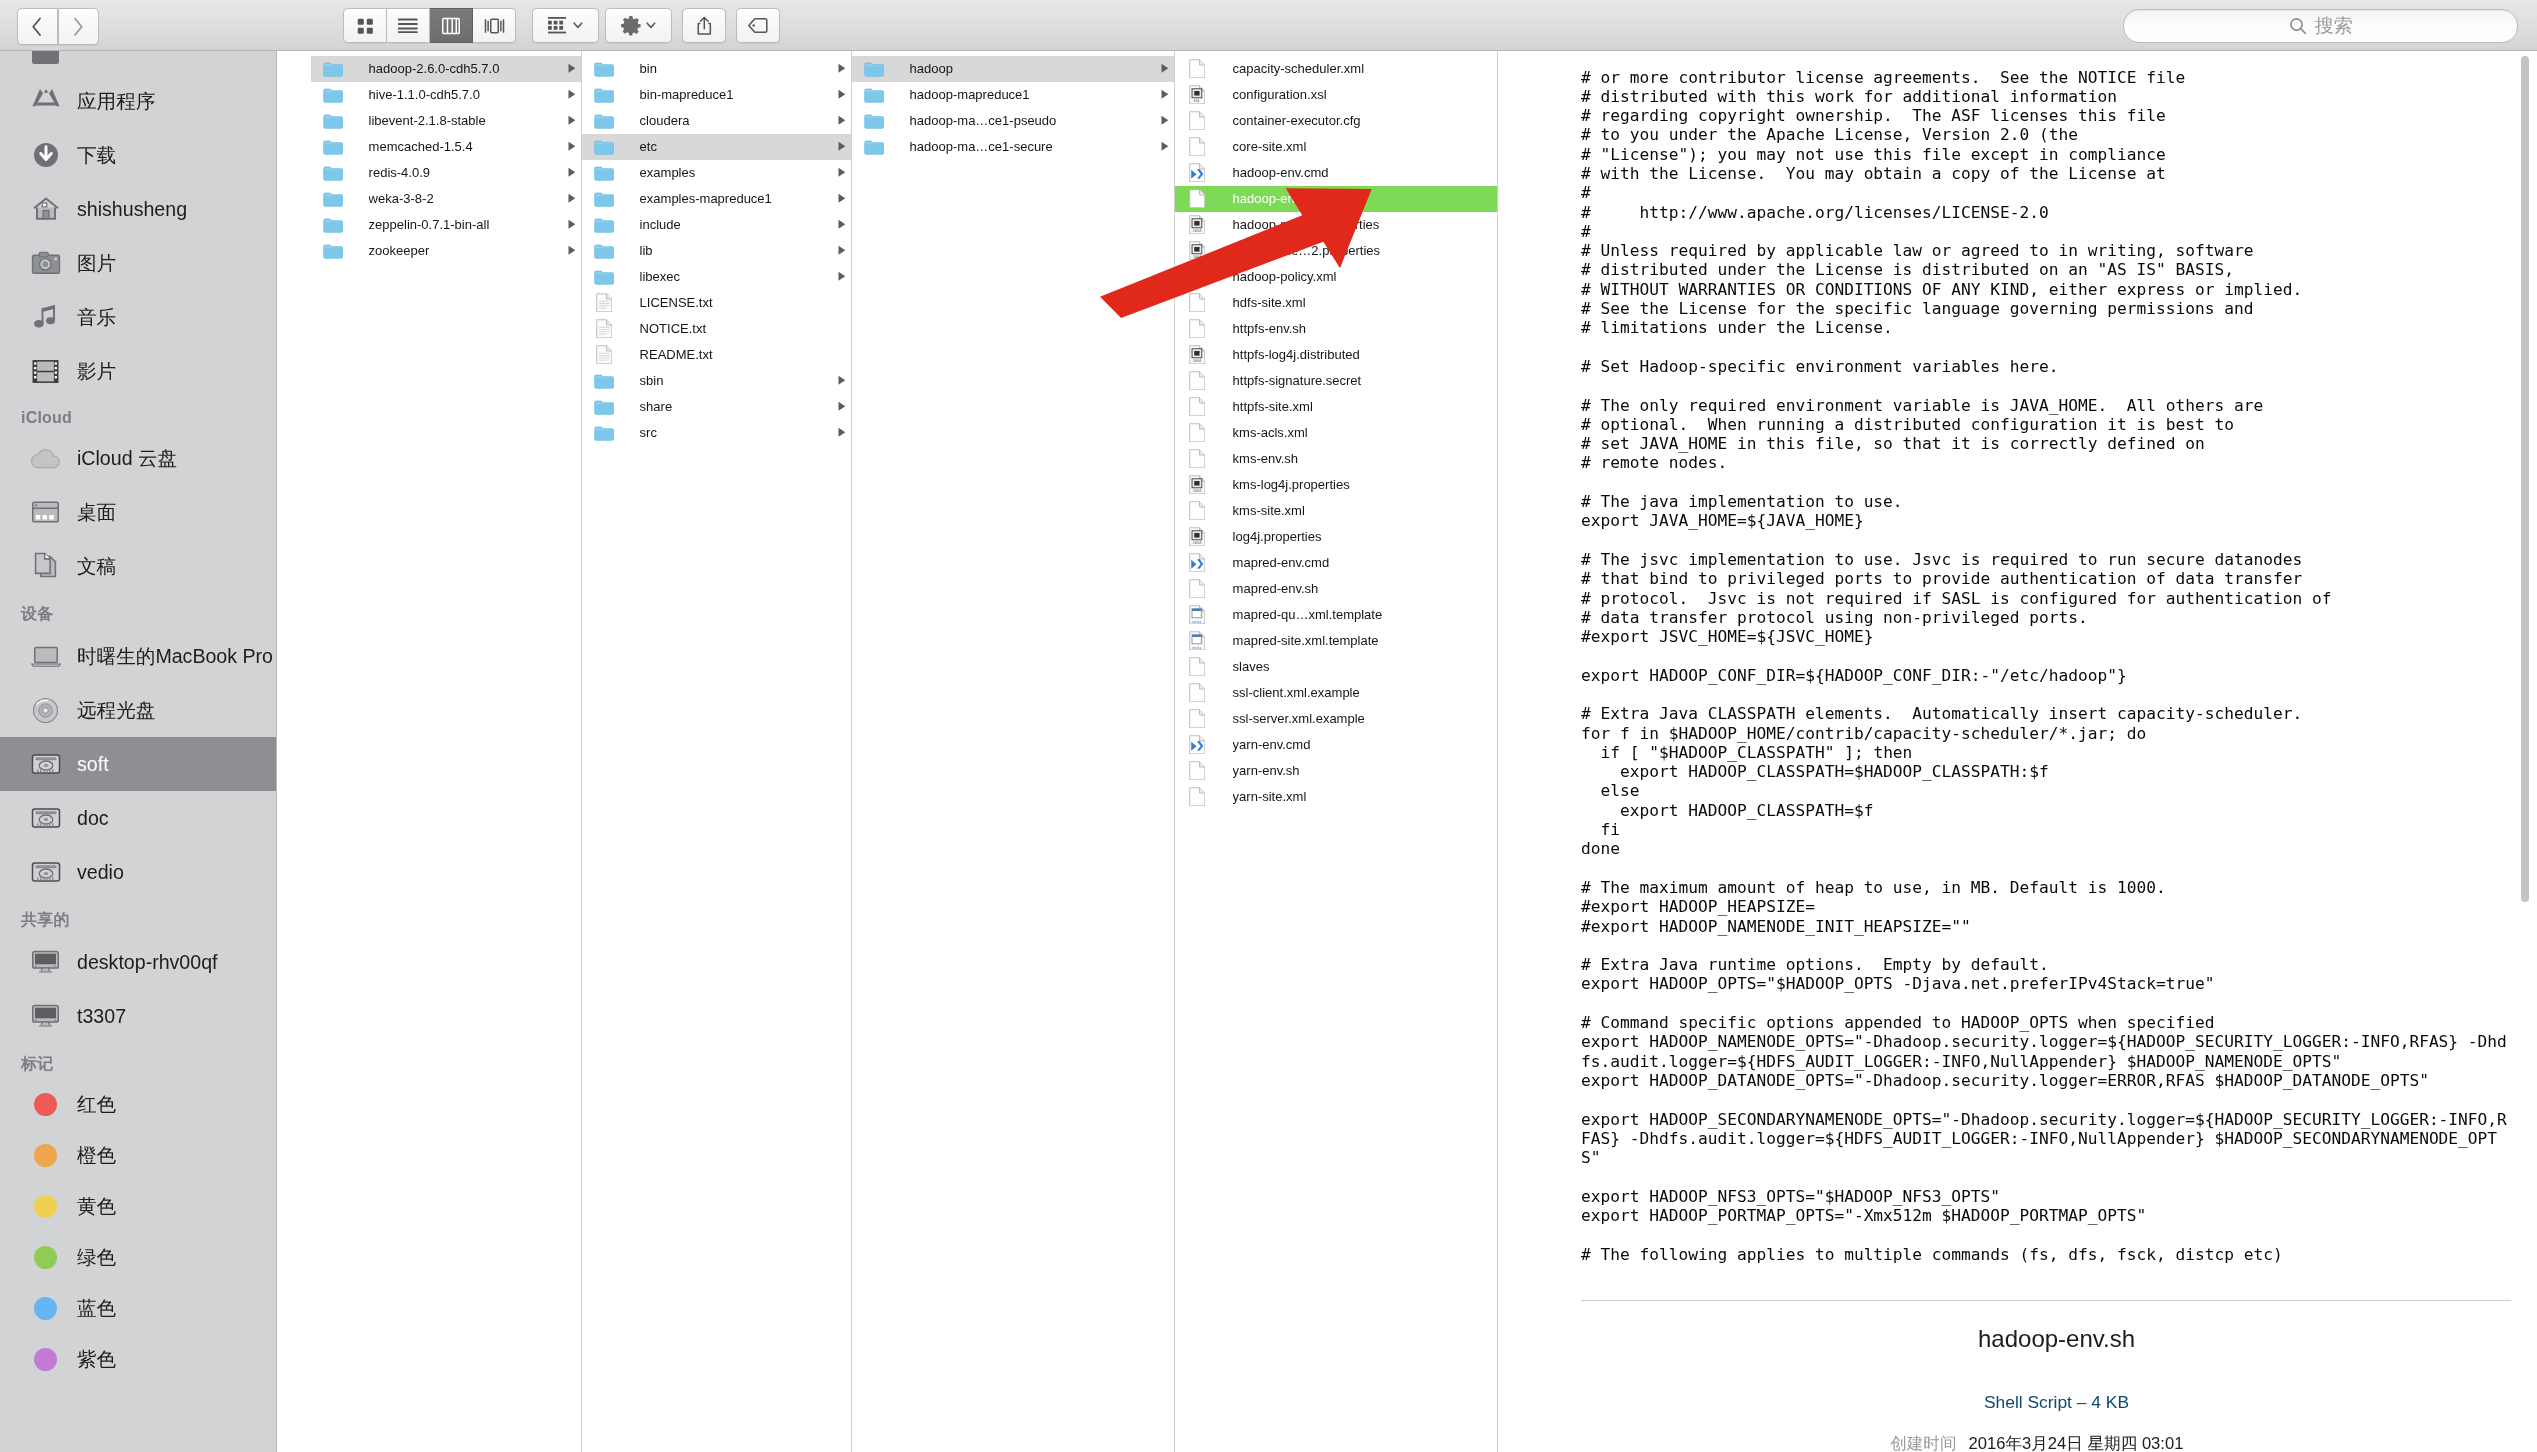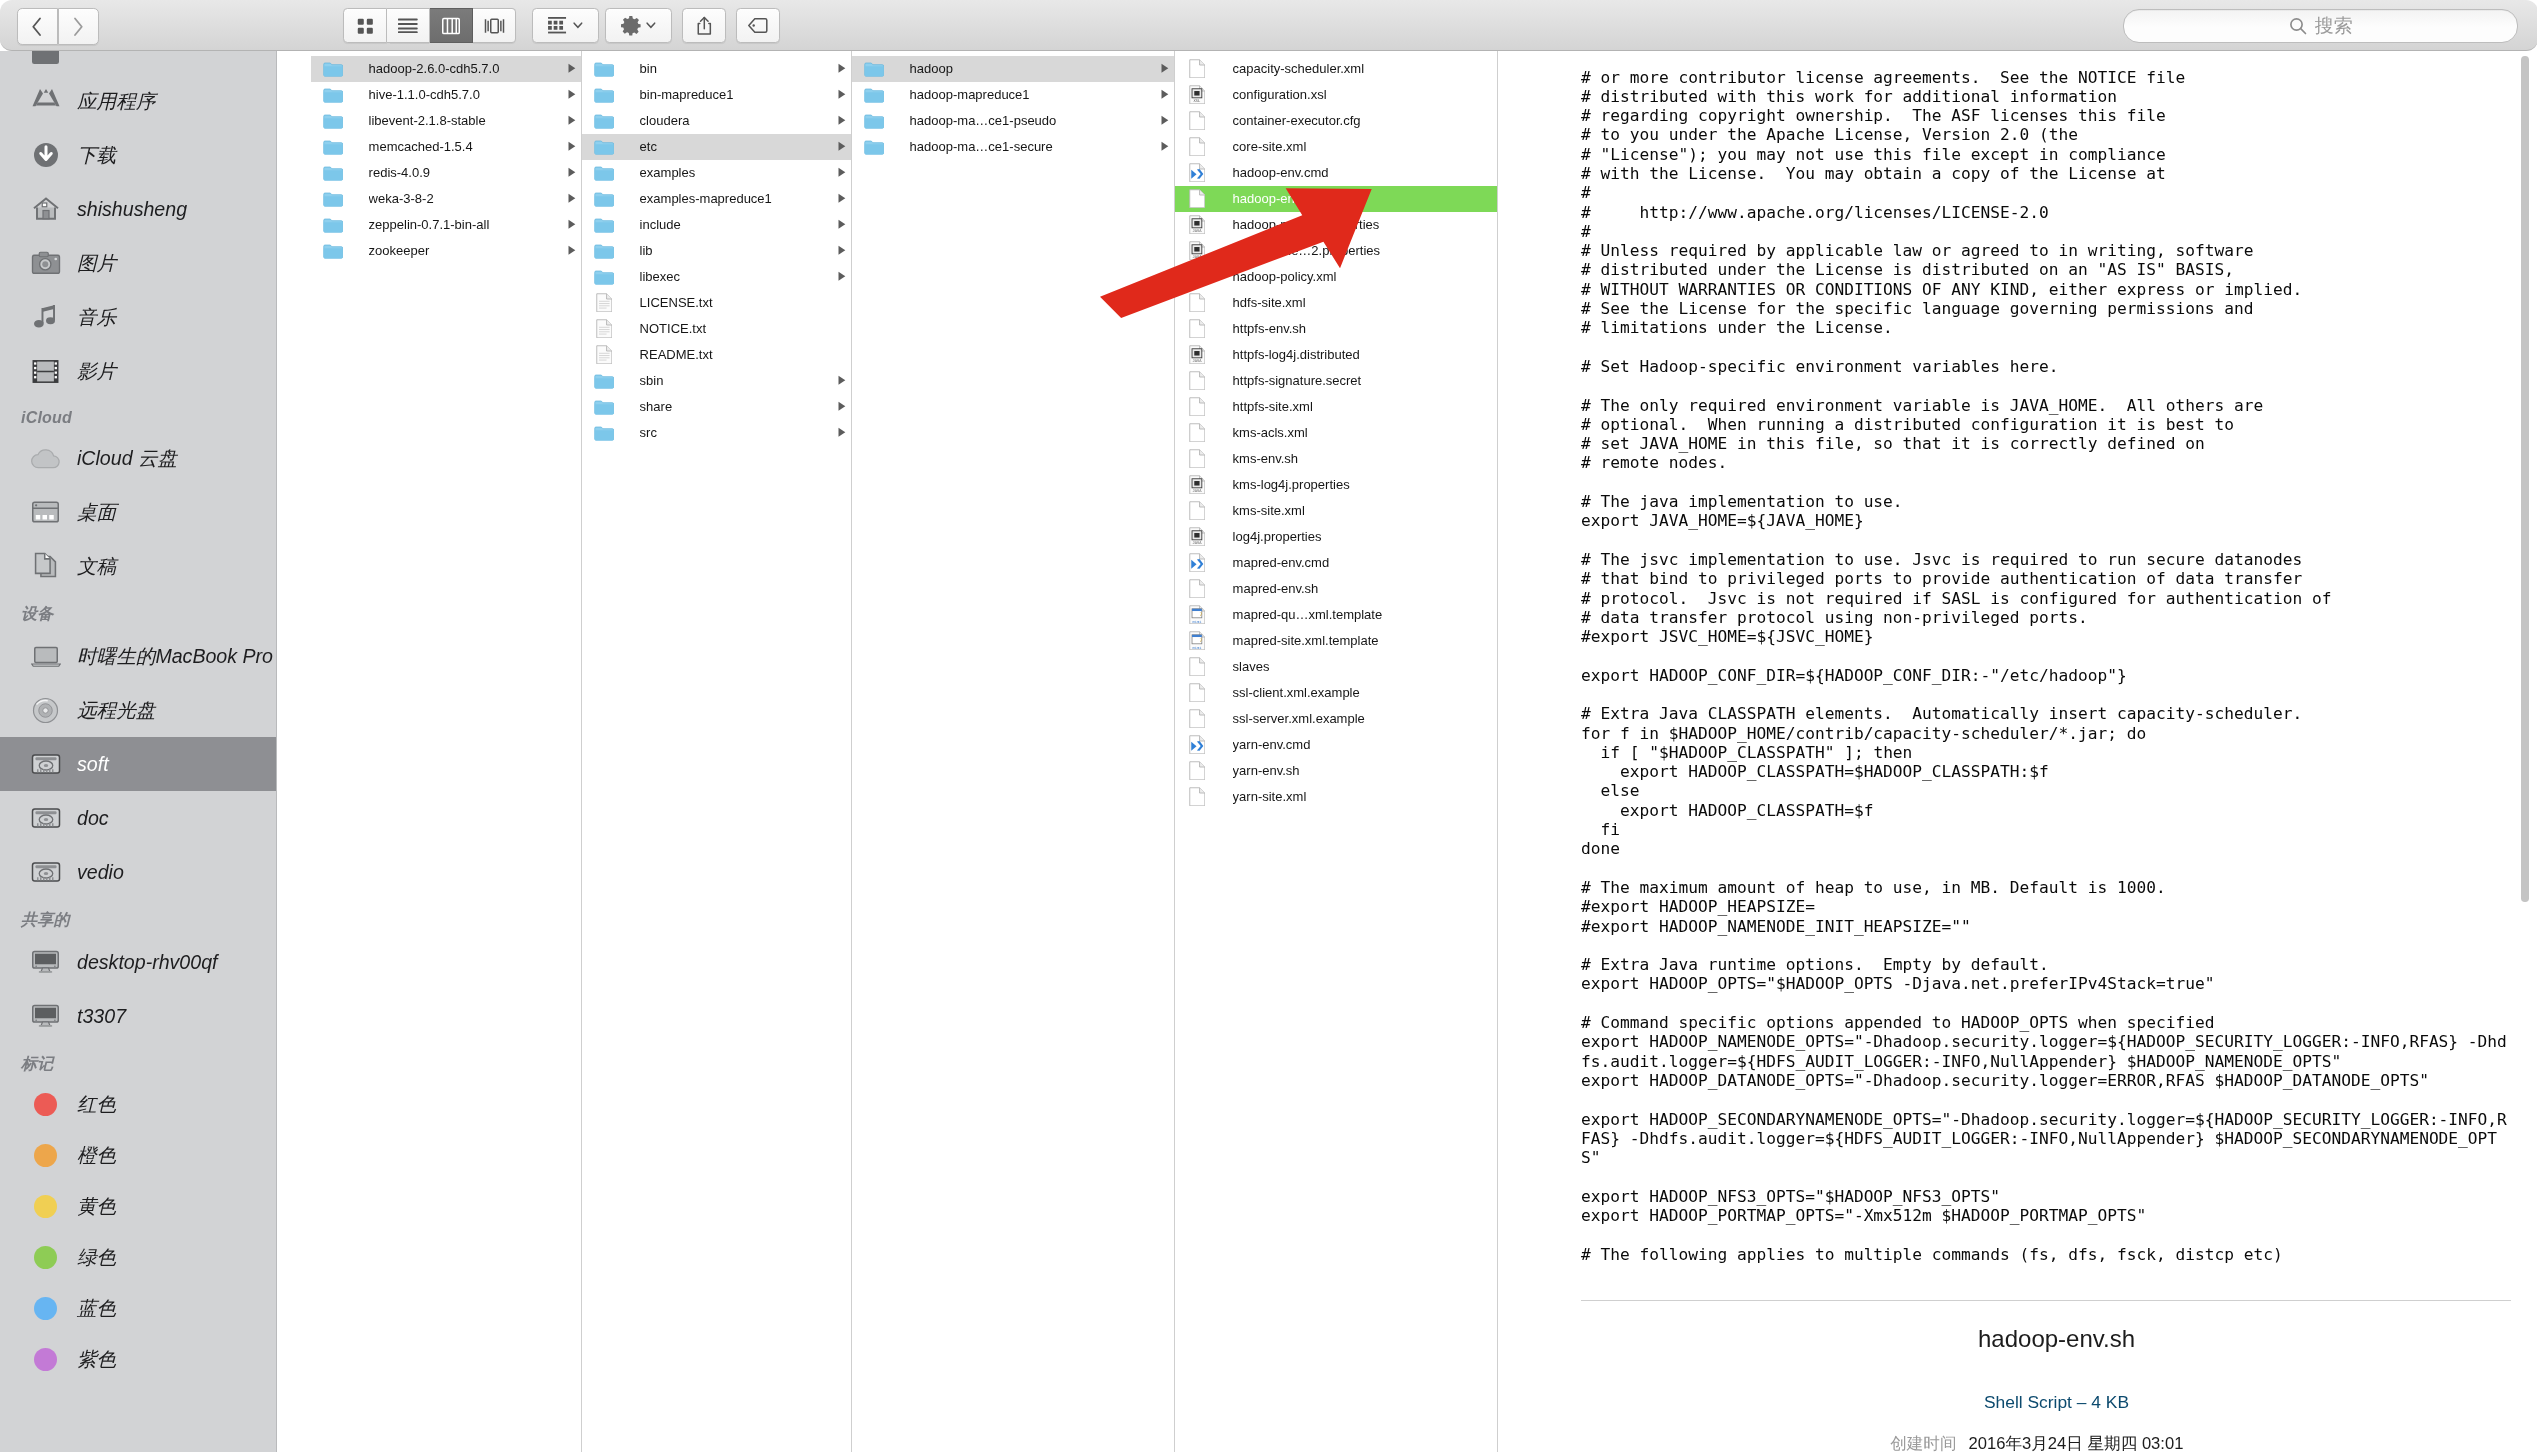--- a/index.html
+++ b/index.html
@@ -11,21 +11,20 @@
     -webkit-font-smoothing: antialiased;
   }
   #window { position: relative; width: 2538px; height: 1452px; overflow: hidden; }
 
   
   .toolbar {
     position: absolute; top: 0; left: 0; width: 2538px; height: 51px;
     background: linear-gradient(to bottom, #e8e8e8 0%, #d4d4d4 100%);
     border-bottom: 0.8px solid #b3b3b3;
     box-sizing: border-box;
-    border-radius: 12px;
   }
   .tb-group { position: absolute; top: 8.3px; display: flex; }
   .tb-btn {
     background: linear-gradient(to bottom, #fdfdfd 0%, #f2f2f2 100%);
     border: 0.8px solid #bcbcbc;
     display: flex; align-items: center; justify-content: center;
     box-shadow: 0 0.8px 0 rgba(255,255,255,.9) inset, 0 0.8px 0.8px rgba(0,0,0,.07);
     color: #555;
   }
   .seg { height: 33px; }
@@ -53,21 +52,20 @@
   .searchbox .sicon { margin-right: 7.6px; color: #8c8c8c; display:flex; }
   .searchbox .sph { color: #9a9a9a; font-size: 19px; }
 
   
   .sidebar {
     position: absolute; top: 51px; left: 0; width: 277px; height: 1401px;
     background: #d2d3d5;
     overflow: hidden;
     box-sizing: border-box;
     border-right: 0.8px solid #b9babc;
-    font-style: italic;
   }
   .sb-group-title {
     font-size: 16px; color: #7b7d82; font-weight: bold;
     padding: 10.6px 0 4.5px 21px; letter-spacing: 0.2px;
   }
   .sb-item {
     height: 54px; display: flex; align-items: center;
     padding-left: 26px; box-sizing: border-box; position: relative;
   }
   .sb-item.selected { background: #8e8f93; }

